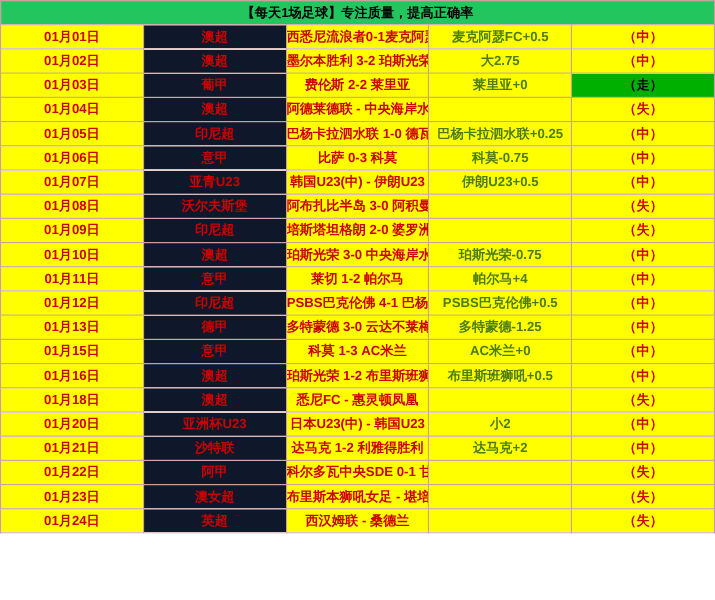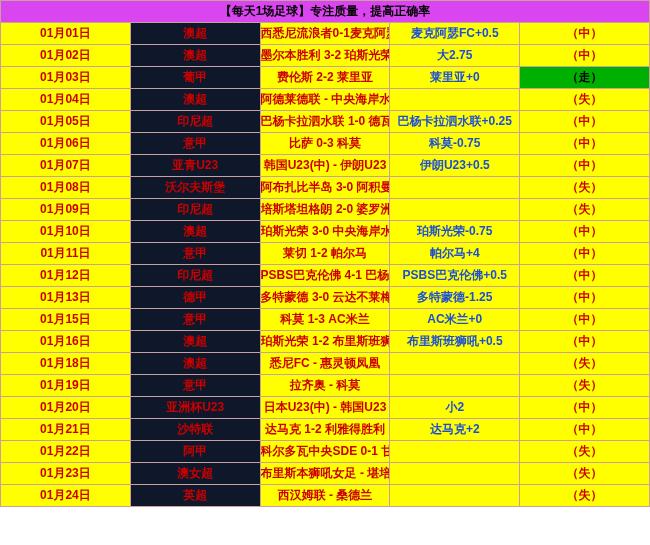--- a/index.html
+++ b/index.html
@@ -20,21 +20,21 @@
     border: 1px solid #c8a0a0;
     padding: 0;
     height: 21px;
     font-size: 12px;
     text-align: center;
     vertical-align: middle;
     overflow: hidden;
     white-space: nowrap;
   }
   .title-row td {
-    background: #d946ef;
+    background: #22c55e;
     color: #000000;
     font-weight: bold;
     font-size: 15px;
     height: 26px;
     border: 1px solid #c8a0a0;
   }
   .c-date {
     width: 58px;
     background: #ffff00;
     color: #cc0000;
@@ -52,21 +52,21 @@
   .c-match {
     width: 320px;
     background: #ffff00;
     color: #cc0000;
     font-weight: bold;
     font-size: 12px;
   }
   .c-pick {
     width: 160px;
     background: #ffff00;
-    color: #1d4ed8;
+    color: #4d7c0f;
     font-weight: bold;
     font-size: 12px;
   }
   .c-result {
     width: 38px;
     background: #ffff00;
     color: #cc0000;
     font-weight: bold;
     font-size: 12px;
   }
@@ -195,27 +195,20 @@
         <td class="c-result res-zhong">（中）</td>
       </tr>
       <tr>
         <td class="c-date">01月18日</td>
         <td class="c-league">澳超</td>
         <td class="c-match">悉尼FC - 惠灵顿凤凰</td>
         <td class="c-pick"></td>
         <td class="c-result res-shi">（失）</td>
       </tr>
       <tr>
-        <td class="c-date">01月19日</td>
-        <td class="c-league">意甲</td>
-        <td class="c-match">拉齐奥 - 科莫</td>
-        <td class="c-pick"></td>
-        <td class="c-result res-shi">（失）</td>
-      </tr>
-      <tr>
         <td class="c-date">01月20日</td>
         <td class="c-league">亚洲杯U23</td>
         <td class="c-match">日本U23(中) - 韩国U23</td>
         <td class="c-pick">小2</td>
         <td class="c-result res-zhong">（中）</td>
       </tr>
       <tr>
         <td class="c-date">01月21日</td>
         <td class="c-league">沙特联</td>
         <td class="c-match">达马克 1-2 利雅得胜利</td>

